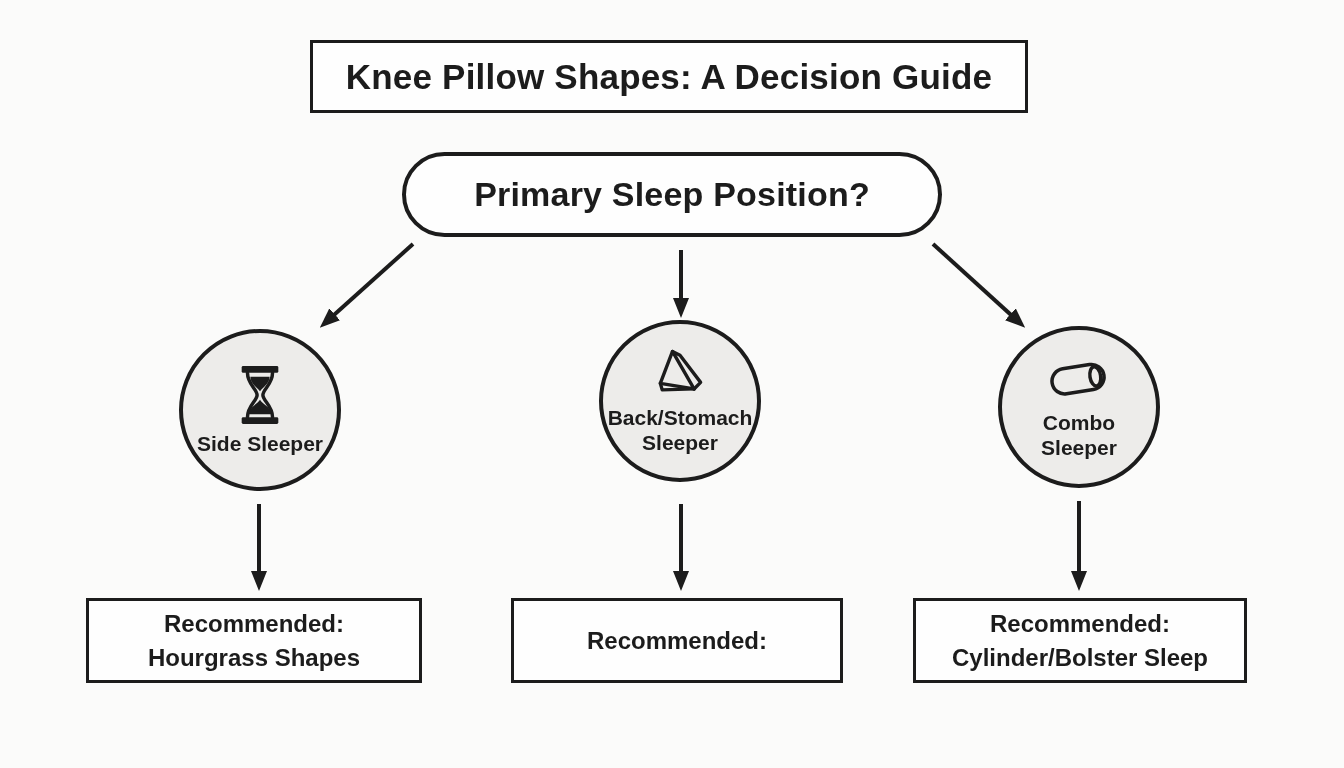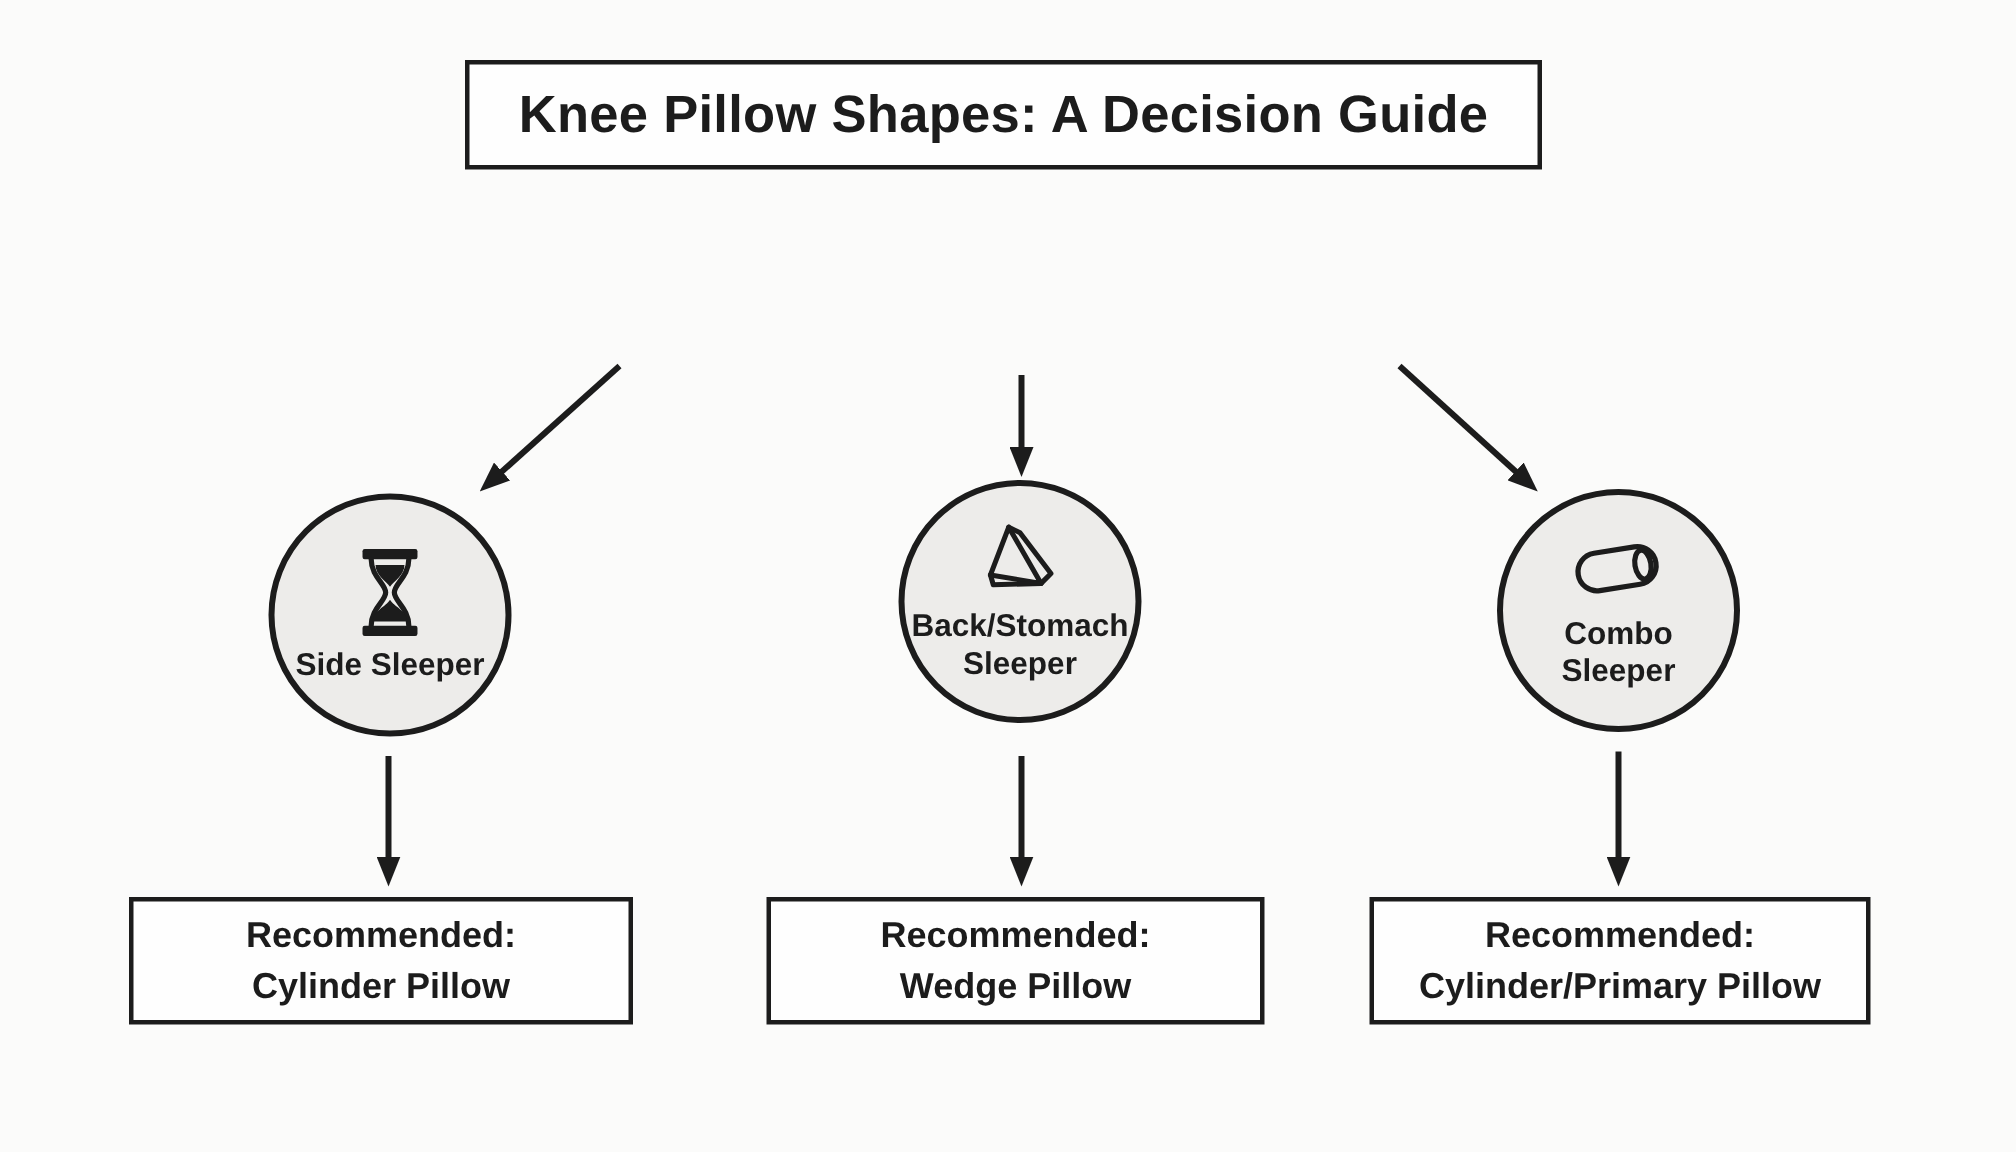--- a/index.html
+++ b/index.html
@@ -80,20 +80,23 @@
     <line x1="933" y1="244" x2="1020" y2="323" marker-end="url(#ah)"></line>
     <line x1="259" y1="504" x2="259" y2="584" marker-end="url(#ah)"></line>
     <line x1="681" y1="504" x2="681" y2="584" marker-end="url(#ah)"></line>
     <line x1="1079" y1="501" x2="1079" y2="584" marker-end="url(#ah)"></line>
   </svg>
 
   <div class="title-box">
     <span>Knee Pillow Shapes: A Decision Guide</span>
   </div>
 
+  <div class="question-pill">
+    <span>Primary Sleep Position?</span>
+  </div>
 
   <div class="node-circle c1">
     <svg class="node-icon" width="54" height="62" viewBox="0 0 56 64" aria-hidden="true">
       <rect class="icon-fill" x="9" y="2" width="38" height="7" rx="1.5"></rect>
       <rect class="icon-fill" x="9" y="55" width="38" height="7" rx="1.5"></rect>
       <path class="icon-stroke" d="M15,9 C15,21 25,26 25,32 C25,38 15,43 15,55"></path>
       <path class="icon-stroke" d="M41,9 C41,21 31,26 31,32 C31,38 41,43 41,55"></path>
       <path class="icon-fill" d="M18,13 h20 c0,7 -7,11 -10,15 c-3,-4 -10,-8 -10,-15 z"></path>
       <path class="icon-fill" d="M28,37 c3,5 11,7 12,15 h-24 c1,-8 9,-10 12,-15 z"></path>
     </svg>
@@ -122,26 +125,25 @@
       </g>
     </svg>
     <div class="node-label">
       <div>Combo</div>
       <div>Sleeper</div>
     </div>
   </div>
 
   <div class="rec-box b1">
     <div>Recommended:</div>
-    <div>Cylinder Pillow</div>
+    <div>Hourgrass Shapes</div>
   </div>
 
   <div class="rec-box b2">
     <div>Recommended:</div>
-    <div>Wedge Pillow</div>
   </div>
 
   <div class="rec-box b3">
     <div>Recommended:</div>
-    <div>Cylinder/Primary Pillow</div>
+    <div>Cylinder/Bolster Sleep</div>
   </div>
 
 </div>
 
 </body></html>

